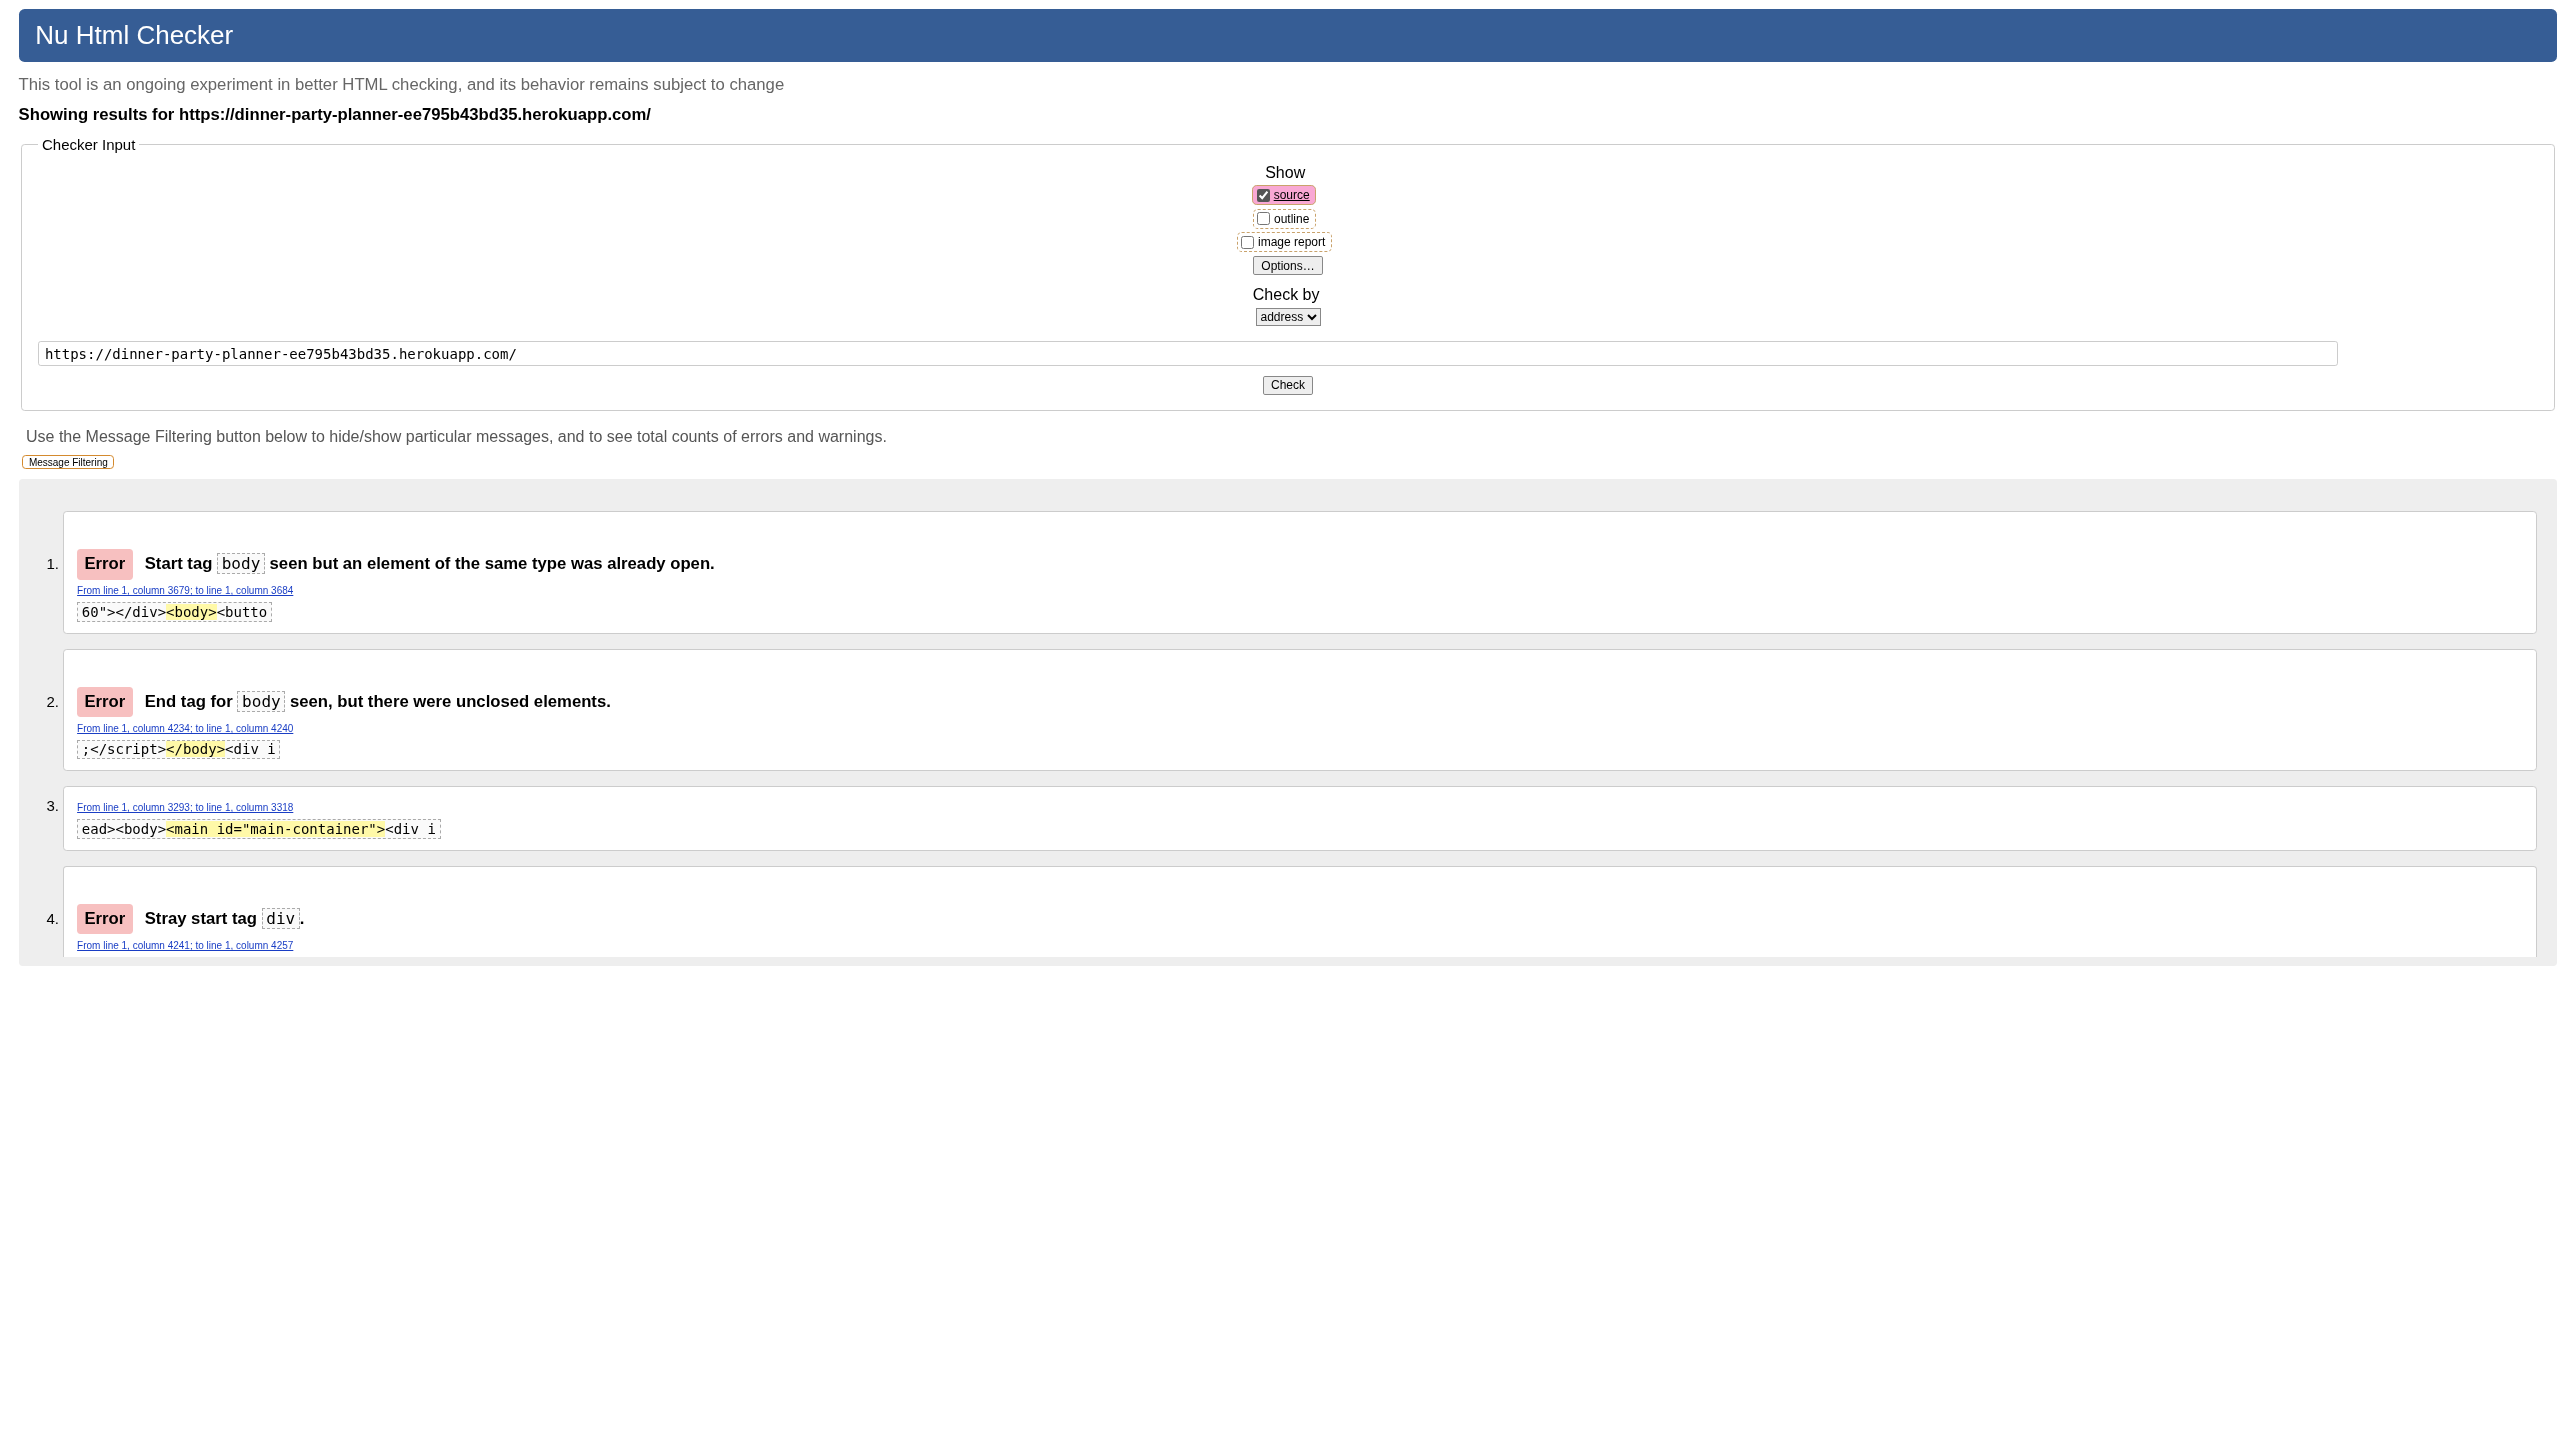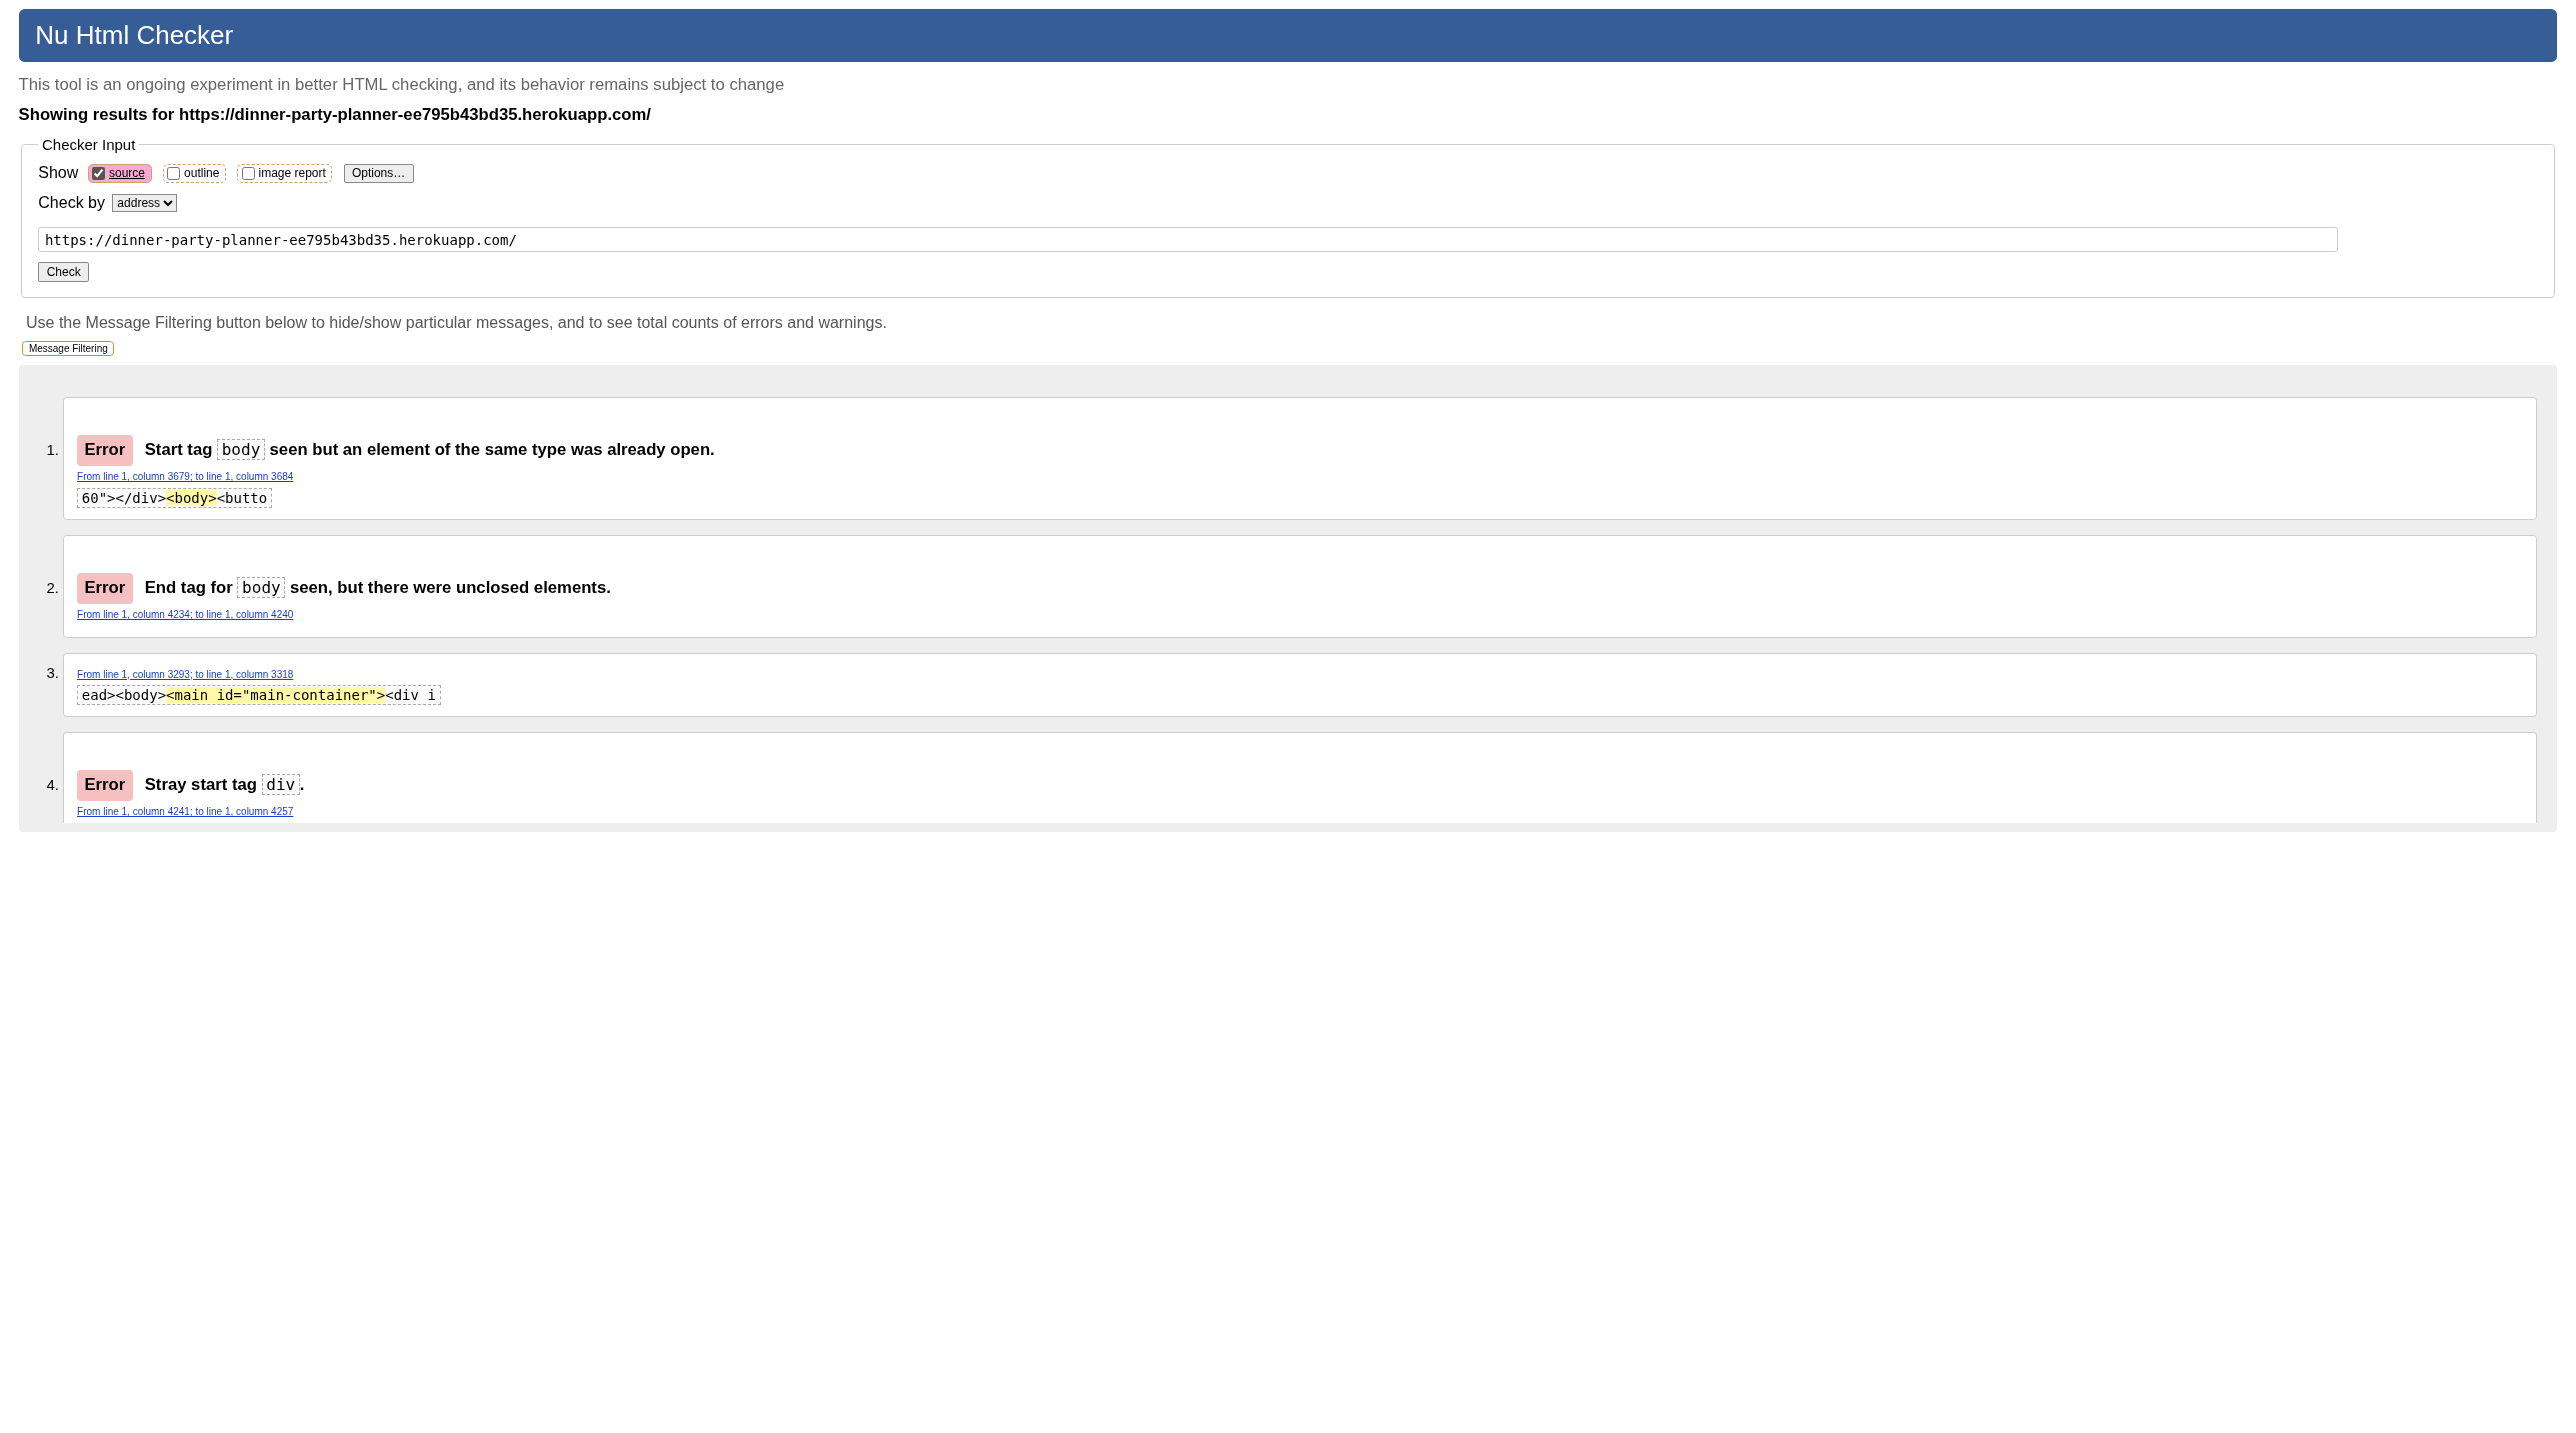--- a/index.html
+++ b/index.html
@@ -33,21 +33,21 @@
   fieldset.checker-input {
     border: 0.9px solid #ccc;
     border-radius: 3.7px;
     padding: 11px 16.7px 15px 16.7px;
     margin-bottom: 16.7px;
   }
   fieldset.checker-input legend {
     font-size: 15px;
     padding: 0 3.7px;
   }
-  .row { margin-bottom: 11px; display:flex; align-items:center; flex-wrap:wrap; gap:3.7px;}
+  .row { margin-bottom: 11px; display:flex; align-items:center; flex-wrap:wrap; gap:3.7px;flex-direction:column;}
   .show-label { font-size: 16px; margin-right: 5.6px;}
   .cb-wrap {
     border: 0.9px dashed #c9a26b;
     border-radius: 4.7px;
     padding: 1.9px 5.6px 1.9px 3.7px;
     display: inline-flex;
     align-items: center;
     font-size: 12px;
     margin-right: 7.4px;
     background: #fff;
@@ -211,20 +211,23 @@
         <span class="extract"><span>60"&gt;&lt;/div&gt;</span><span class="hl">&lt;body&gt;</span><span>&lt;butto</span></span>
       </div>
     </li>
 
     <li>
       <div class="msg-head">
         <span class="err-badge">Error</span>
         <span>End tag for </span><code class="tag">body</code><span> seen, but there were unclosed elements.</span>
       </div>
       <a href="#" class="loc-link">From line 1, column 4234; to line 1, column 4240</a>
+      <div>
+        <span class="extract"><span>;&lt;/script&gt;</span><span class="hl">&lt;/body&gt;</span><span>&lt;div i</span></span>
+      </div>
     </li>
 
     <li>
       <a href="#" class="loc-link">From line 1, column 3293; to line 1, column 3318</a>
       <div>
         <span class="extract"><span>ead&gt;&lt;body&gt;</span><span class="hl">&lt;main id="main-container"&gt;</span><span>&lt;div i</span></span>
       </div>
     </li>
 
     <li style="border-bottom:none; border-bottom-left-radius:0; border-bottom-right-radius:0; margin-bottom:0; padding-bottom:0;">

